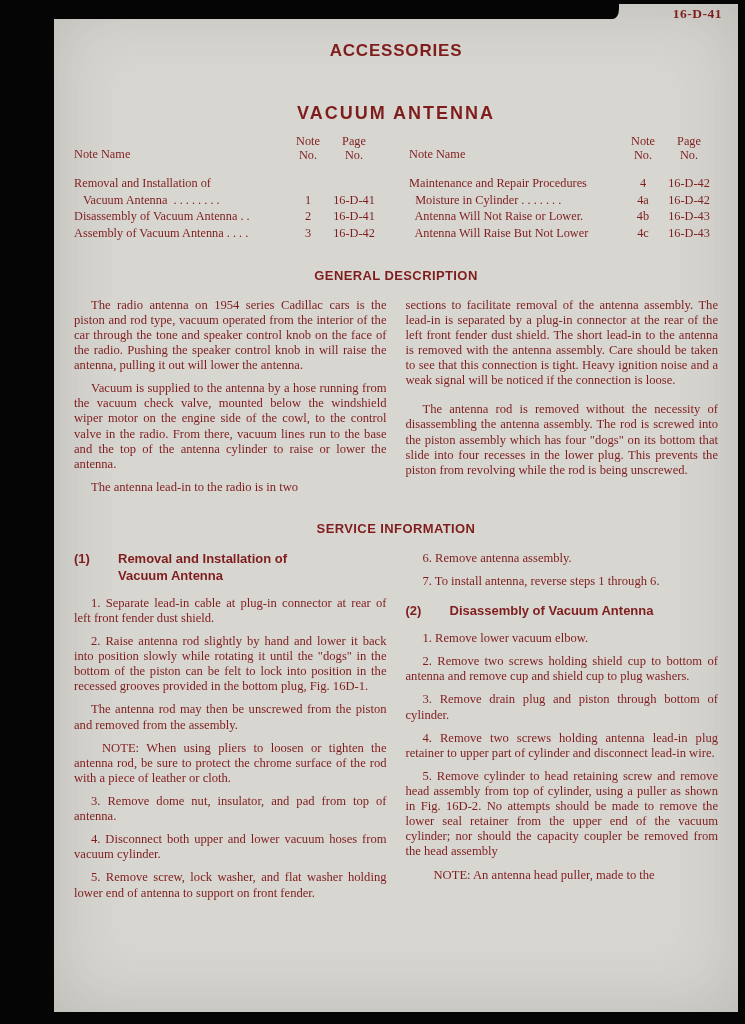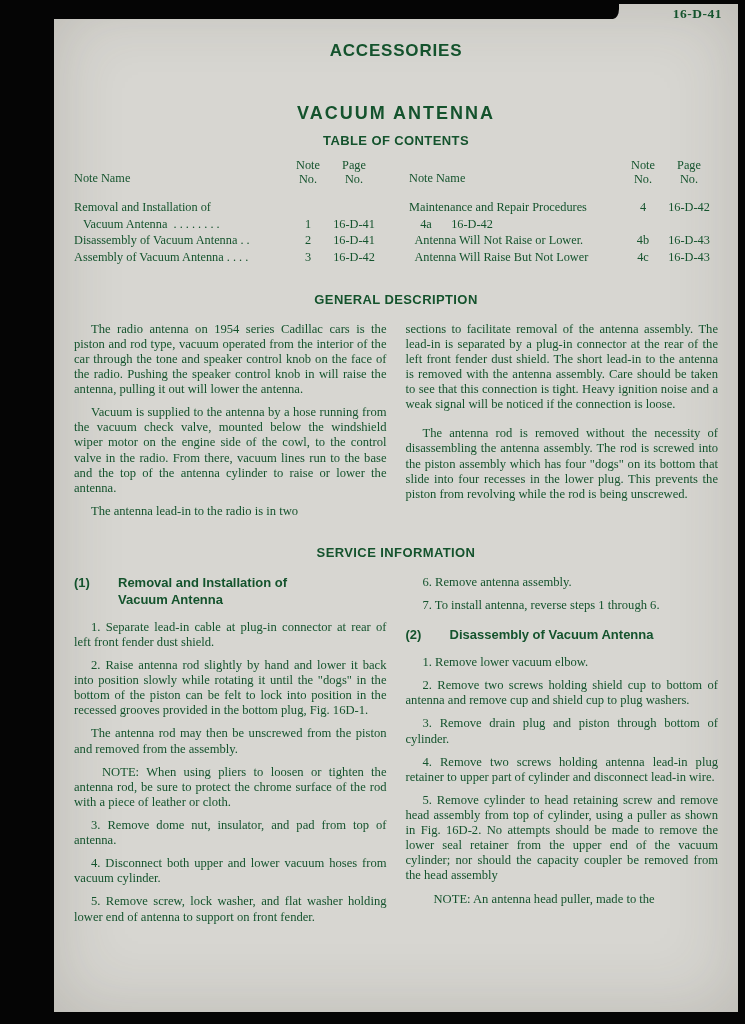--- a/index.html
+++ b/index.html
@@ -11,21 +11,21 @@
   }
   .scan {
     position: relative;
     width: 745px; height: 1024px;
     background: #050505;
   }
   .page {
     position: absolute;
     top: 4px; left: 54px; right: 7px; bottom: 12px;
     background: #d7d6d1;
-    color: #14532d;
+    color: #7f1d1d;
     padding: 0 20px;
     box-shadow: inset 0 0 70px rgba(60,55,45,0.18);
     overflow: hidden;
   }
   .top-tear {
     position: absolute;
     top: 0; left: 0;
     width: 565px; height: 15px;
     background: #050505;
     border-bottom-right-radius: 6px 10px;
@@ -121,21 +121,20 @@
 <body>
 
 <div class="scan">
   <div class="page">
     <div class="top-tear"></div>
     <div class="page-number">16-D-41</div>
 
     <h1 class="doc-title">ACCESSORIES</h1>
     <h2 class="doc-subtitle">VACUUM ANTENNA</h2>
 
-    <h3 class="sec-heading">TABLE OF CONTENTS</h3>
 
     <div class="toc">
       <div class="toc-col">
         <div class="toc-hrow">
           <span class="toc-hname">Note Name</span>
           <span class="toc-hnote">Note
 No.</span>
           <span class="toc-hpage">Page
 No.</span>
         </div>
@@ -167,20 +166,21 @@
 No.</span>
           <span class="toc-hpage">Page
 No.</span>
         </div>
         <div class="toc-row">
           <span class="toc-name">Maintenance and Repair Procedures</span>
           <span class="toc-note">4</span>
           <span class="toc-page">16-D-42</span>
         </div>
         <div class="toc-row">
+          <span class="toc-name">  Moisture in Cylinder . . . . . . .</span>
           <span class="toc-note">4a</span>
           <span class="toc-page">16-D-42</span>
         </div>
         <div class="toc-row">
           <span class="toc-name">  Antenna Will Not Raise or Lower.</span>
           <span class="toc-note">4b</span>
           <span class="toc-page">16-D-43</span>
         </div>
         <div class="toc-row">
           <span class="toc-name">  Antenna Will Raise But Not Lower</span>

